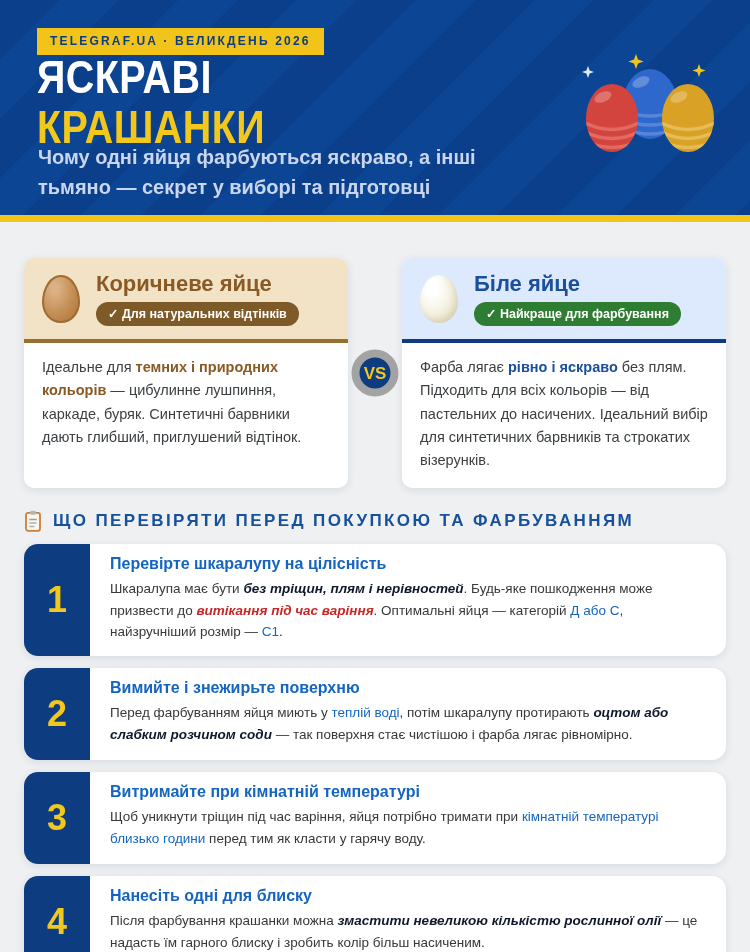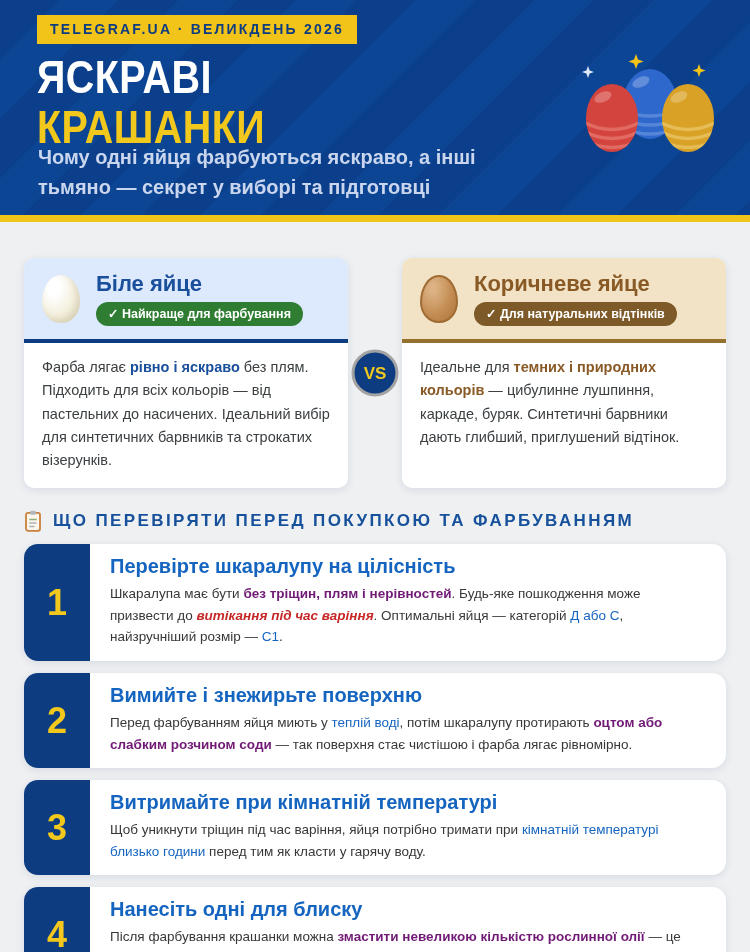--- a/index.html
+++ b/index.html
@@ -17,23 +17,23 @@
     background: #0d4595;
     overflow: hidden;
   }
   .header::before {
     content: "";
     position: absolute; inset: 0;
     background: repeating-linear-gradient(135deg,
       rgba(0,10,50,0.10) 0 42px, rgba(0,10,50,0) 42px 84px);
   }
   .brand-badge {
-    position: absolute; left: 37px; top: 15px;
+    position: absolute; left: 37px; top: 28px;
     background: #f2c419; color: #0d3c80;
-    font-size: 14px; font-weight: 800; letter-spacing: 2.2px;
+    font-size: 12px; font-weight: 800; letter-spacing: 2.2px;
     padding: 6px 13px 7px; z-index: 2;
   }
   .main-title {
     position: absolute; left: 37px; top: 52px; z-index: 2;
     font-size: 47px; font-weight: 700; line-height: 1.06; letter-spacing: .5px;
     transform: scaleX(.84); transform-origin: left top; white-space: nowrap;
   }
   .main-title .line1 { color: #ffffff; }
   .main-title .line2 { color: #f2c81d; }
   .subtitle {
@@ -91,45 +91,45 @@
   .card-divider { height: 4px; }
   .card.white .card-divider { background: #0d3c80; }
   .card.brown .card-divider { background: #96702e; }
   .card-body {
     padding: 13px 18px 16px; flex: 1;
     font-size: 14.5px; line-height: 1.6; color: #3c4043;
   }
   .vs-badge {
     position: absolute; left: 50%; top: 50%; transform: translate(-50%,-50%);
     width: 47px; height: 47px; border-radius: 50%;
-    background: #0d3c80; border: 3px solid #a3a3a3;
+    background: #0d3c80; border: 8px solid #a3a3a3;
     color: #f2c81d; font-size: 17px; font-weight: 800;
     display: flex; align-items: center; justify-content: center; z-index: 3;
   }
 
   
   .steps { margin-top: 10px; }
   .step {
     display: flex; background: #fff; border-radius: 14px; overflow: hidden;
     box-shadow: 0 2px 8px rgba(13,40,90,.10);
     margin-top: 12px; min-height: 92px;
   }
   .step-num {
     flex: 0 0 66px; background: #0d3c80; color: #f2c81d;
     display: flex; align-items: center; justify-content: center;
     font-size: 36px; font-weight: 700;
   }
   .step-content { padding: 11px 20px 13px; }
-  .step-title { color: #1565c0; font-size: 20px; font-weight: 700; margin-bottom: 5px; }
+  .step-title { color: #1565c0; font-size: 16px; font-weight: 700; margin-bottom: 5px; }
   .step-body { font-size: 13.5px; line-height: 1.6; color: #37383a; }
 
   
   .seg-navy  { color: #1a4f9c; font-weight: 700; }
   .seg-brown { color: #8a5a26; font-weight: 700; }
-  .seg-green { color: #701a75; font-weight: 700; }
+  .seg-green { color: #0f172a; font-weight: 700; font-style: italic; }
   .seg-red   { color: #c62828; font-weight: 700; font-style: italic; }
   .seg-blue  { color: #1565c0; font-weight: 400; }
 </style>
 </head>
 <body>
 
 <div class="header">
   <div class="brand-badge">TELEGRAF.UA · ВЕЛИКДЕНЬ 2026</div>
   <div class="main-title">
     <div class="line1">ЯСКРАВІ</div>
@@ -184,42 +184,42 @@
     </g>
   </svg>
 </div>
 <div class="yellow-bar"></div>
 
 <div class="content">
 
 
   <div class="compare">
 
+    <div class="card brown">
+      <div class="card-head">
+        <div class="egg-shape brown-egg"></div>
+        <div>
+          <div class="card-title">Коричневе яйце</div>
+          <span class="pill">✓ Для натуральних відтінків</span>
+        </div>
+      </div>
+      <div class="card-divider"></div>
+      <div class="card-body"><span>Ідеальне для </span><span class="seg-brown">темних і природних кольорів</span><span> — цибулинне лушпиння, каркаде, буряк. Синтетичні барвники дають глибший, приглушений відтінок.</span></div>
+    </div>
+
     <div class="card white">
       <div class="card-head">
         <div class="egg-shape white-egg"></div>
         <div>
           <div class="card-title">Біле яйце</div>
           <span class="pill">✓ Найкраще для фарбування</span>
         </div>
       </div>
       <div class="card-divider"></div>
       <div class="card-body"><span>Фарба лягає </span><span class="seg-navy">рівно і яскраво</span><span> без плям. Підходить для всіх кольорів — від пастельних до насичених. Ідеальний вибір для синтетичних барвників та строкатих візерунків.</span></div>
-    </div>
-
-    <div class="card brown">
-      <div class="card-head">
-        <div class="egg-shape brown-egg"></div>
-        <div>
-          <div class="card-title">Коричневе яйце</div>
-          <span class="pill">✓ Для натуральних відтінків</span>
-        </div>
-      </div>
-      <div class="card-divider"></div>
-      <div class="card-body"><span>Ідеальне для </span><span class="seg-brown">темних і природних кольорів</span><span> — цибулинне лушпиння, каркаде, буряк. Синтетичні барвники дають глибший, приглушений відтінок.</span></div>
     </div>
     <div class="vs-badge">VS</div>
   </div>
 
   <div class="section-head">
     <span class="sh-icon">
       <svg width="18" height="22" viewBox="0 0 18 22">
         <rect x="2" y="2.8" width="14" height="18" rx="2" fill="#fdf6ec" stroke="#c8803c" stroke-width="1.8"></rect>
         <rect x="6.2" y="0.8" width="5.6" height="4" rx="1.2" fill="#aeb8bf"></rect>
         <line x1="5.3" y1="9.5" x2="12.7" y2="9.5" stroke="#8fae7a" stroke-width="1.5"></line>

